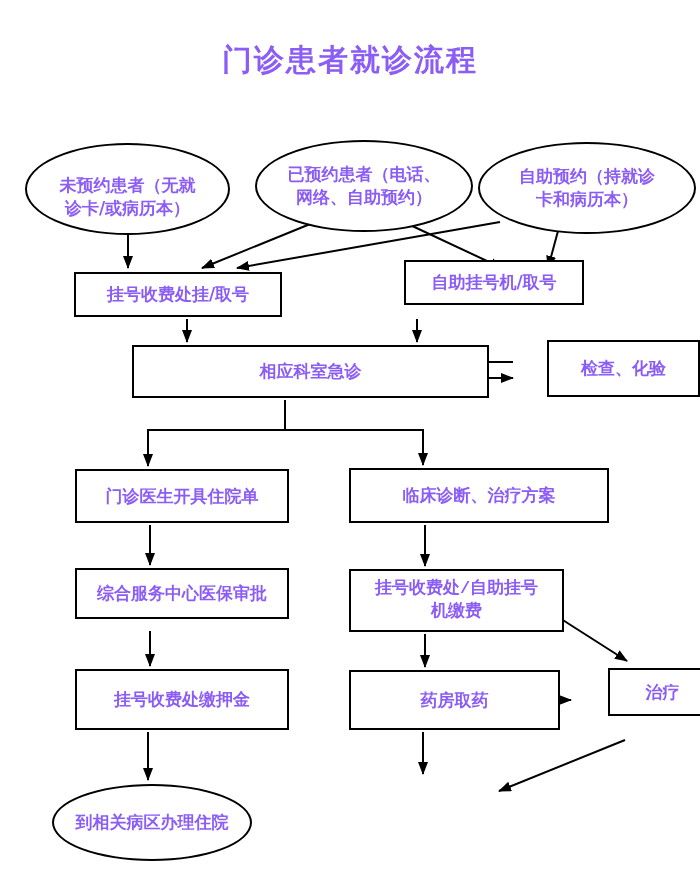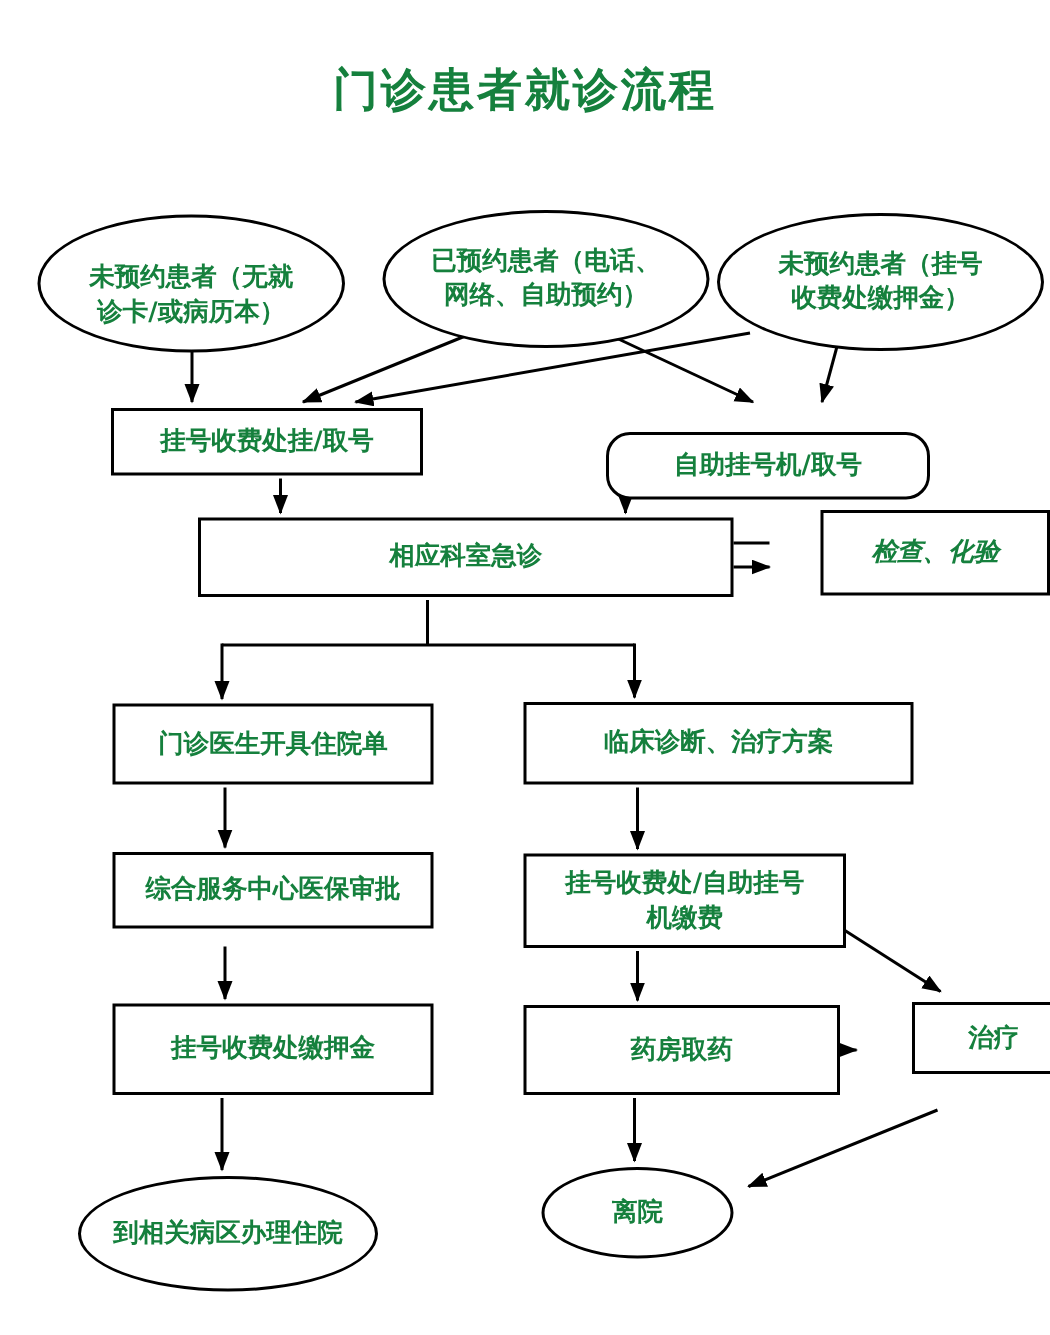--- a/index.html
+++ b/index.html
@@ -1,49 +1,49 @@
 <!DOCTYPE html>
 <html><head>
 <meta charset="utf-8">
 <style>
   html,body{margin:0;padding:0;background:#ffffff;}
   #canvas{
     position:relative;
     width:700px;height:890px;
     background:#ffffff;
     font-family:"DejaVu Sans","Liberation Sans",sans-serif;
-    color:#15803d;
+    color:#8b5cf6;
     overflow:hidden;
   }
   #connectors{position:absolute;left:0;top:0;width:700px;height:890px;}
   .title{
     position:absolute;left:0;top:40px;width:700px;
     text-align:center;font-size:30px;font-weight:bold;letter-spacing:2px;
   }
   .node{
     position:absolute;display:flex;align-items:center;justify-content:center;
     text-align:center;font-weight:bold;font-size:17px;line-height:1.35;
     background:#ffffff;box-sizing:border-box;
   }
   .box{border:2px solid #000;margin-left:32px;}
   .ellipse{border:2px solid #000;border-radius:50%;}
   .lbl{display:block;}
   
   #e1{left:25px;top:143px;width:205px;height:92px;} #e1 .lbl{max-width:145px;margin-top:15px;}
   #e2{left:255px;top:140px;width:218px;height:92px;} #e2 .lbl{max-width:158px;}
   #e3{left:478px;top:142px;width:218px;height:92px;} #e3 .lbl{max-width:140px;}
   #b1{left:42px;top:272px;width:208px;height:45px;}
-  #b2{left:372px;top:288px;width:216px;height:45px;border-radius:16px;}
+  #b2{left:372px;top:260px;width:180px;height:45px;}
   #b3{left:100px;top:345px;width:357px;height:53px;}
-  #b4{left:515px;top:340px;width:153px;height:57px;font-style:italic;}
+  #b4{left:515px;top:340px;width:153px;height:57px;}
   #b5{left:43px;top:469px;width:214px;height:54px;}
   #b6{left:43px;top:568px;width:214px;height:51px;}
   #b7{left:43px;top:669px;width:214px;height:61px;text-align:right;}
   #b8{left:317px;top:468px;width:260px;height:55px;}
-  #b9{left:317px;top:569px;width:215px;height:63px;} #b9 .lbl{max-width:172px;}
+  #b9{left:317px;top:569px;width:215px;height:63px;} #b9 .lbl{max-width:172px;font-family:Liberation Mono, monospace;}
   #b10{left:317px;top:670px;width:211px;height:60px;}
   #b11{left:576px;top:668px;width:109px;height:48px;}
   #e4{left:52px;top:784px;width:200px;height:77px;}
   #e5{left:361px;top:778px;width:128px;height:61px;}
   .edge{stroke:#000;stroke-width:2;fill:none;}
 </style>
 </head>
 <body>
 
 <div id="canvas">
@@ -79,21 +79,21 @@
 
   <div class="title">门诊患者就诊流程</div>
 
   <div id="e1" class="node ellipse">
     <span class="lbl">未预约患者（无就诊卡/或病历本）</span>
   </div>
   <div id="e2" class="node ellipse">
     <span class="lbl">已预约患者（电话、网络、自助预约）</span>
   </div>
   <div id="e3" class="node ellipse">
-    <span class="lbl">未预约患者（挂号收费处缴押金）</span>
+    <span class="lbl">自助预约（持就诊卡和病历本）</span>
   </div>
 
   <div id="b1" class="node box">
     <span class="lbl">挂号收费处挂/取号</span>
   </div>
   <div id="b2" class="node box">
     <span class="lbl">自助挂号机/取号</span>
   </div>
   <div id="b3" class="node box">
     <span class="lbl">相应科室急诊</span>
@@ -119,17 +119,14 @@
   <div id="b10" class="node box">
     <span class="lbl">药房取药</span>
   </div>
   <div id="b11" class="node box">
     <span class="lbl">治疗</span>
   </div>
 
   <div id="e4" class="node ellipse">
     <span class="lbl">到相关病区办理住院</span>
   </div>
-  <div id="e5" class="node ellipse">
-    <span class="lbl">离院</span>
-  </div>
 
 </div>
 
 </body></html>

